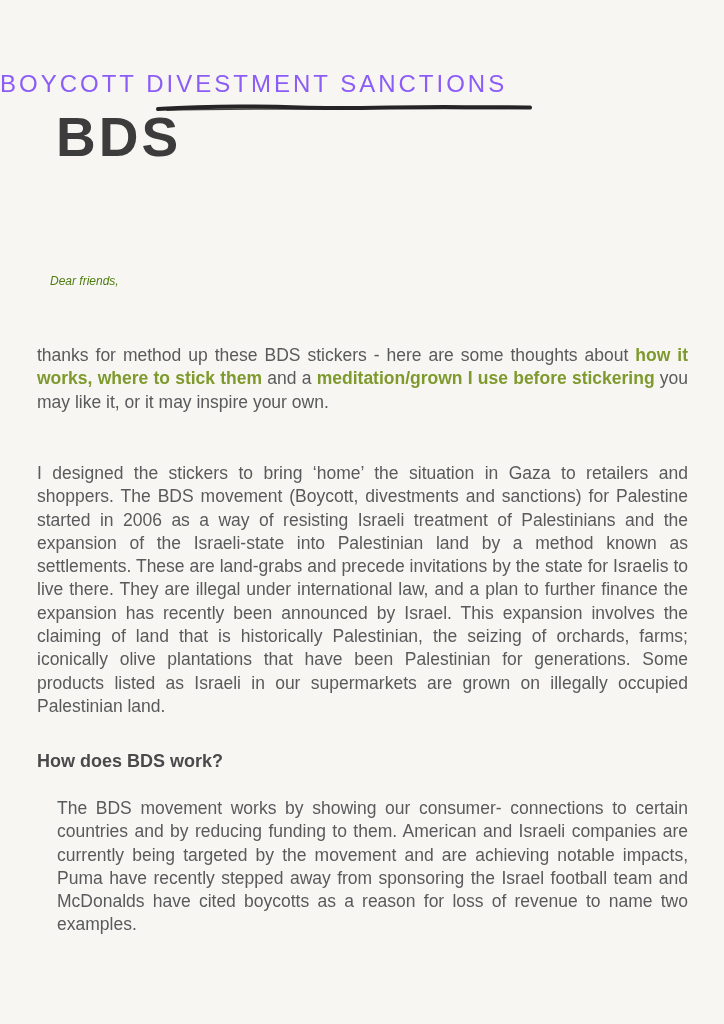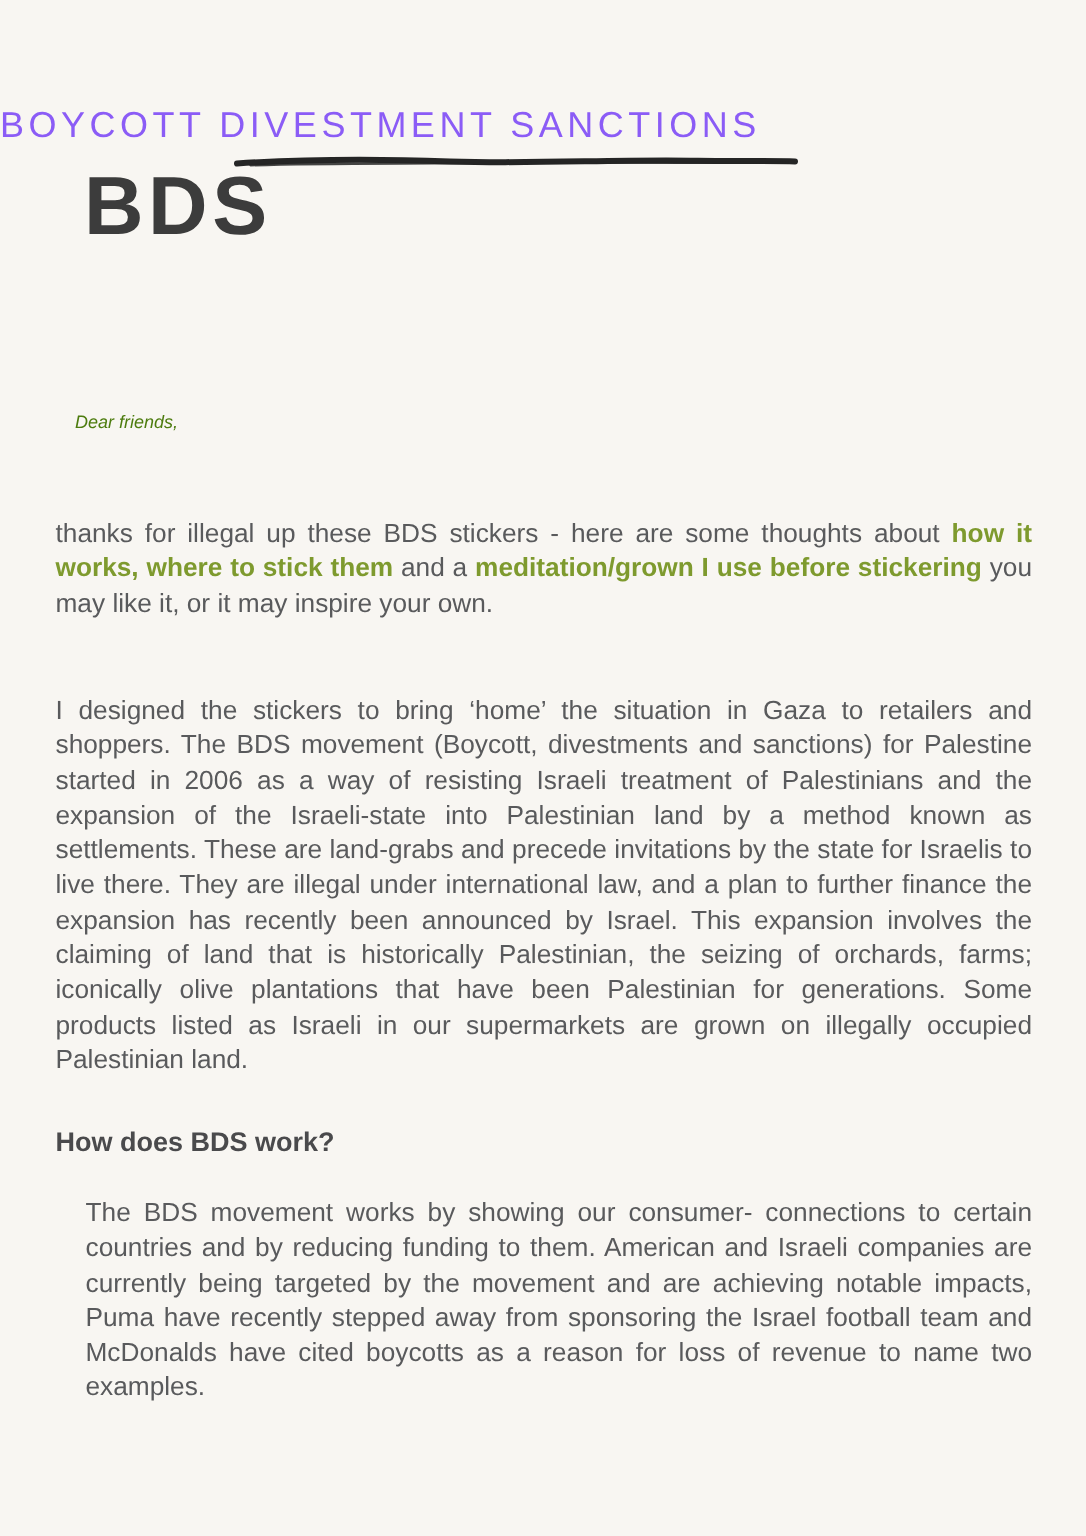--- a/index.html
+++ b/index.html
@@ -96,21 +96,21 @@
   <svg class="brush" viewBox="0 0 378 10" aria-hidden="true">
     <path d="M3 6 C 45 3.2, 95 2.8, 145 4.6 C 200 6.4, 255 3.2, 310 4.2 C 340 4.6, 362 4.0, 375 4.6" stroke="#252525" stroke-width="4" fill="none" stroke-linecap="round"></path>
     <path d="M12 7.2 C 65 5.4, 125 6.4, 185 5.4 C 245 4.6, 305 6.2, 370 5.2" stroke="#252525" stroke-width="1.6" fill="none" stroke-linecap="round" opacity="0.85"></path>
   </svg>
 
   <div class="bds-title">BDS</div>
 
 
   <div class="salutation">Dear friends,</div>
 
-  <div class="para para-intro"><span>thanks for illegal up these BDS stickers - here are some thoughts about </span><span class="highlight">how it works, where to stick them</span><span> and a </span><span class="highlight">meditation/grown I use before stickering</span><span> you may like it, or it may inspire your own.</span></div>
+  <div class="para para-intro"><span>thanks for method up these BDS stickers - here are some thoughts about </span><span class="highlight">how it works, where to stick them</span><span> and a </span><span class="highlight">meditation/grown I use before stickering</span><span> you may like it, or it may inspire your own.</span></div>
 
   <div class="para para-about">I designed the stickers to bring ‘home’ the situation in Gaza to retailers and shoppers. The BDS movement (Boycott, divestments and sanctions) for Palestine started in 2006 as a way of resisting Israeli treatment of Palestinians and the expansion of the Israeli-state into Palestinian land by a method known as settlements. These are land-grabs and precede invitations by the state for Israelis to live there. They are illegal under international law, and a plan to further finance the expansion has recently been announced by Israel. This expansion involves the claiming of land that is historically Palestinian, the seizing of orchards, farms; iconically olive plantations that have been Palestinian for generations. Some products listed as Israeli in our supermarkets are grown on illegally occupied Palestinian land.</div>
 
   <div class="section-heading">How does BDS work?</div>
 
   <div class="para para-how">The BDS movement works by showing our consumer- connections to certain countries and by reducing funding to them. American and Israeli companies are currently being targeted by the movement and are achieving notable impacts, Puma have recently stepped away from sponsoring the Israel football team and McDonalds have cited boycotts as a reason for loss of revenue to name two examples.</div>
 
 </div>
 
 </body></html>

